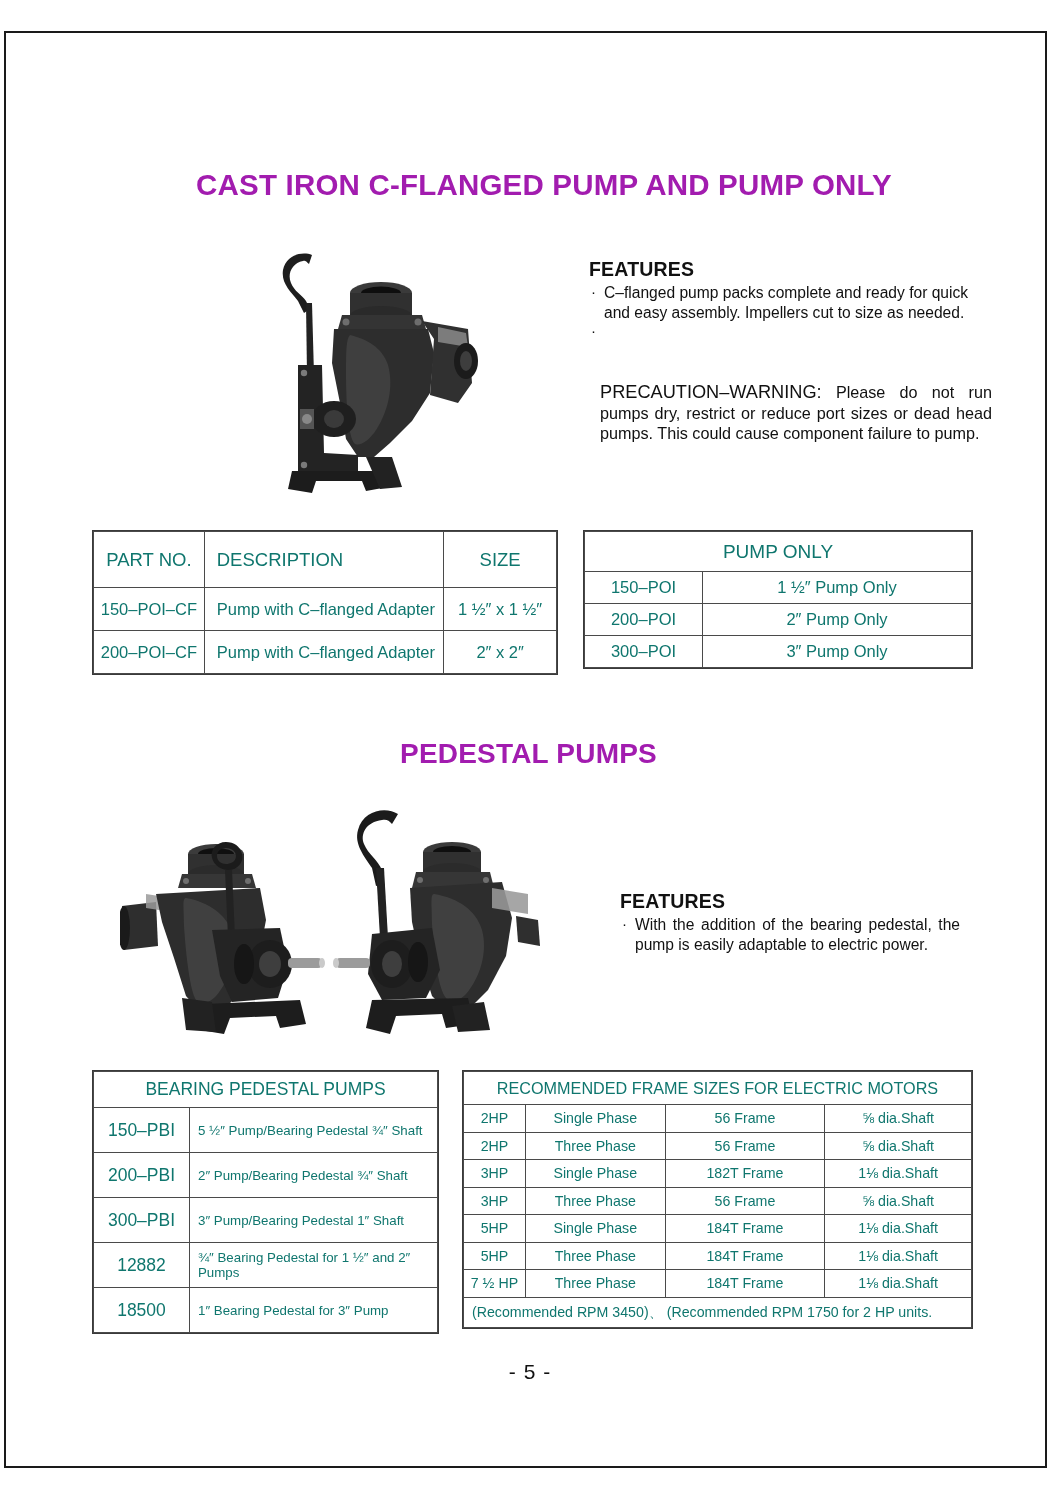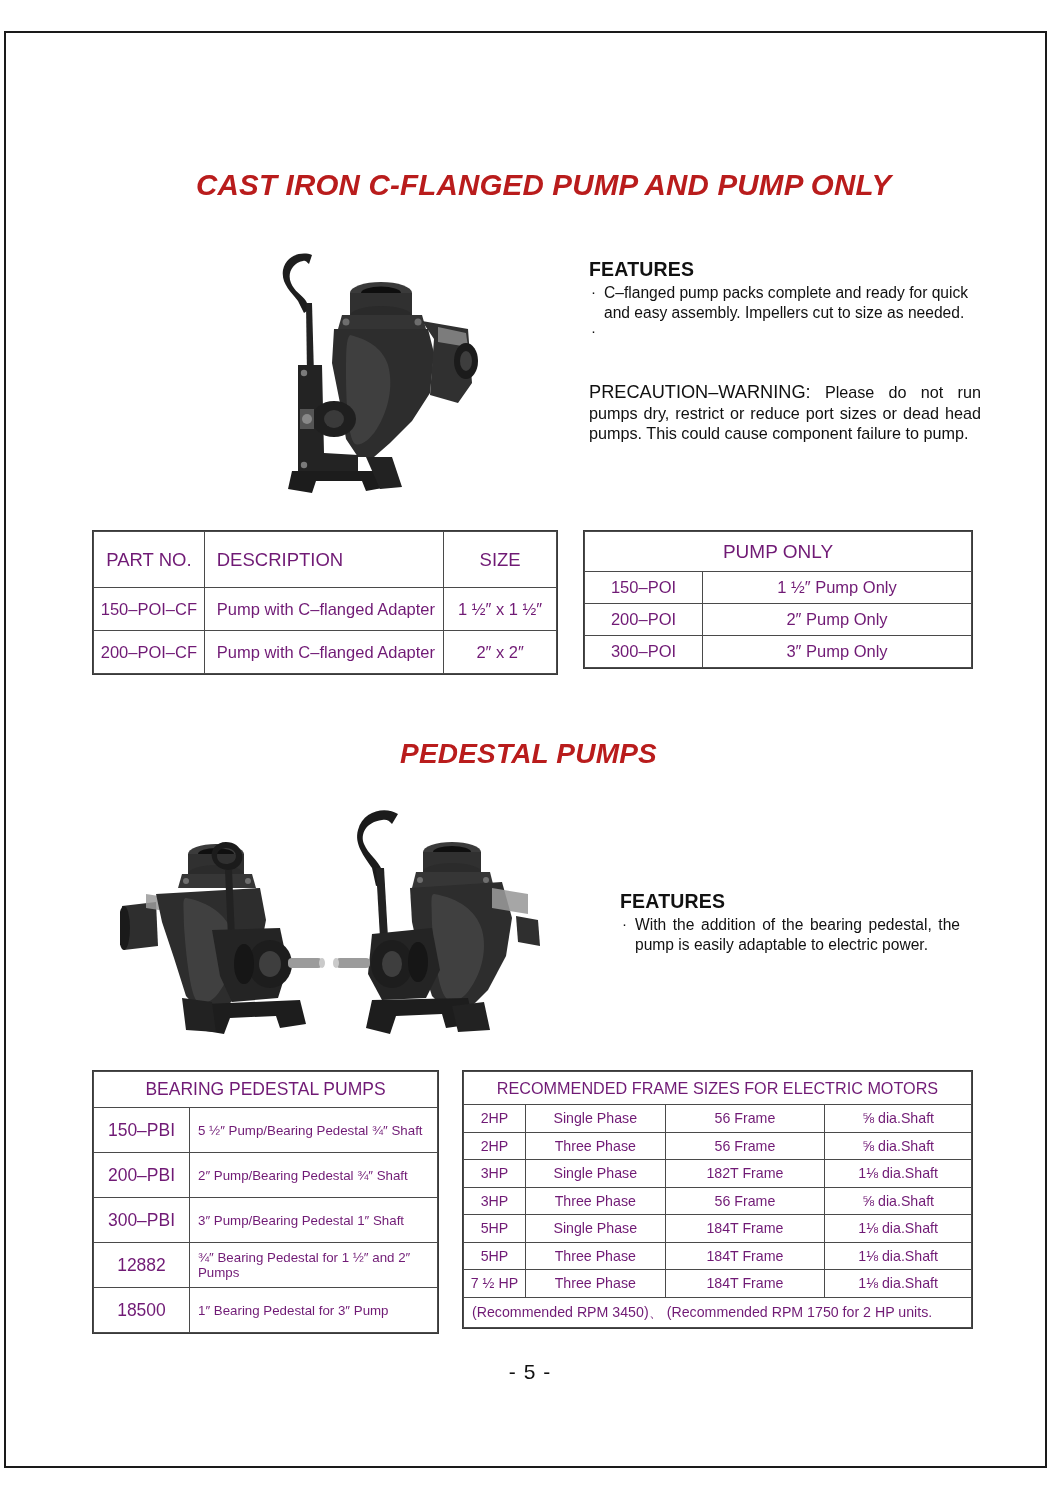--- a/index.html
+++ b/index.html
@@ -24,24 +24,23 @@
   .content {
     position: absolute;
     left: 0; top: 0;
     width: 1060px; height: 1499px;
   }
 
   
   .section-title {
     position: absolute;
     font-weight: bold;
-    color: #b91c1c;
+    color: #a21caf;
     letter-spacing: 0.2px;
     white-space: nowrap;
-    font-style: italic;
   }
   #title-cast-iron {
     left: 196px; top: 168px;
     font-size: 29.5px;
   }
   #title-pedestal {
     left: 400px; top: 738px;
     font-size: 28px;
   }
 
@@ -64,38 +63,39 @@
   }
   .bullet-list li .dot {
     position: absolute; left: 2px; top: -1px;
     font-size: 15px; line-height: 19.5px;
   }
   .precaution {
     font-size: 16.2px;
     line-height: 20.5px;
     text-align: justify;
     color: #111;
+    margin-left: 11px;
   }
   .precaution .lead { font-size: 18.2px; }
 
   #features-1 { left: 589px; top: 258px; width: 392px; }
   #precaution-1 { position: absolute; left: 589px; top: 382px; width: 392px; }
   #features-2 { left: 620px; top: 890px; width: 340px; }
   #features-2 .bullet-list li { text-align: justify; }
 
   
   table {
     border-collapse: collapse;
     position: absolute;
     background: #fff;
   }
   table td, table th {
     border: 1.3px solid #4a4a4a;
     font-weight: normal;
-    color: #701a75;
+    color: #0f766e;
     text-align: center;
     vertical-align: middle;
     padding: 0 4px;
   }
   .tbl-outer { outline: 1.3px solid #3a3a3a; }
 
   
   #tbl-parts { left: 93px; top: 531px; width: 464px; }
   #tbl-parts th { font-size: 18.5px; height: 56px; }
   #tbl-parts td { font-size: 16.5px; height: 43px; }

